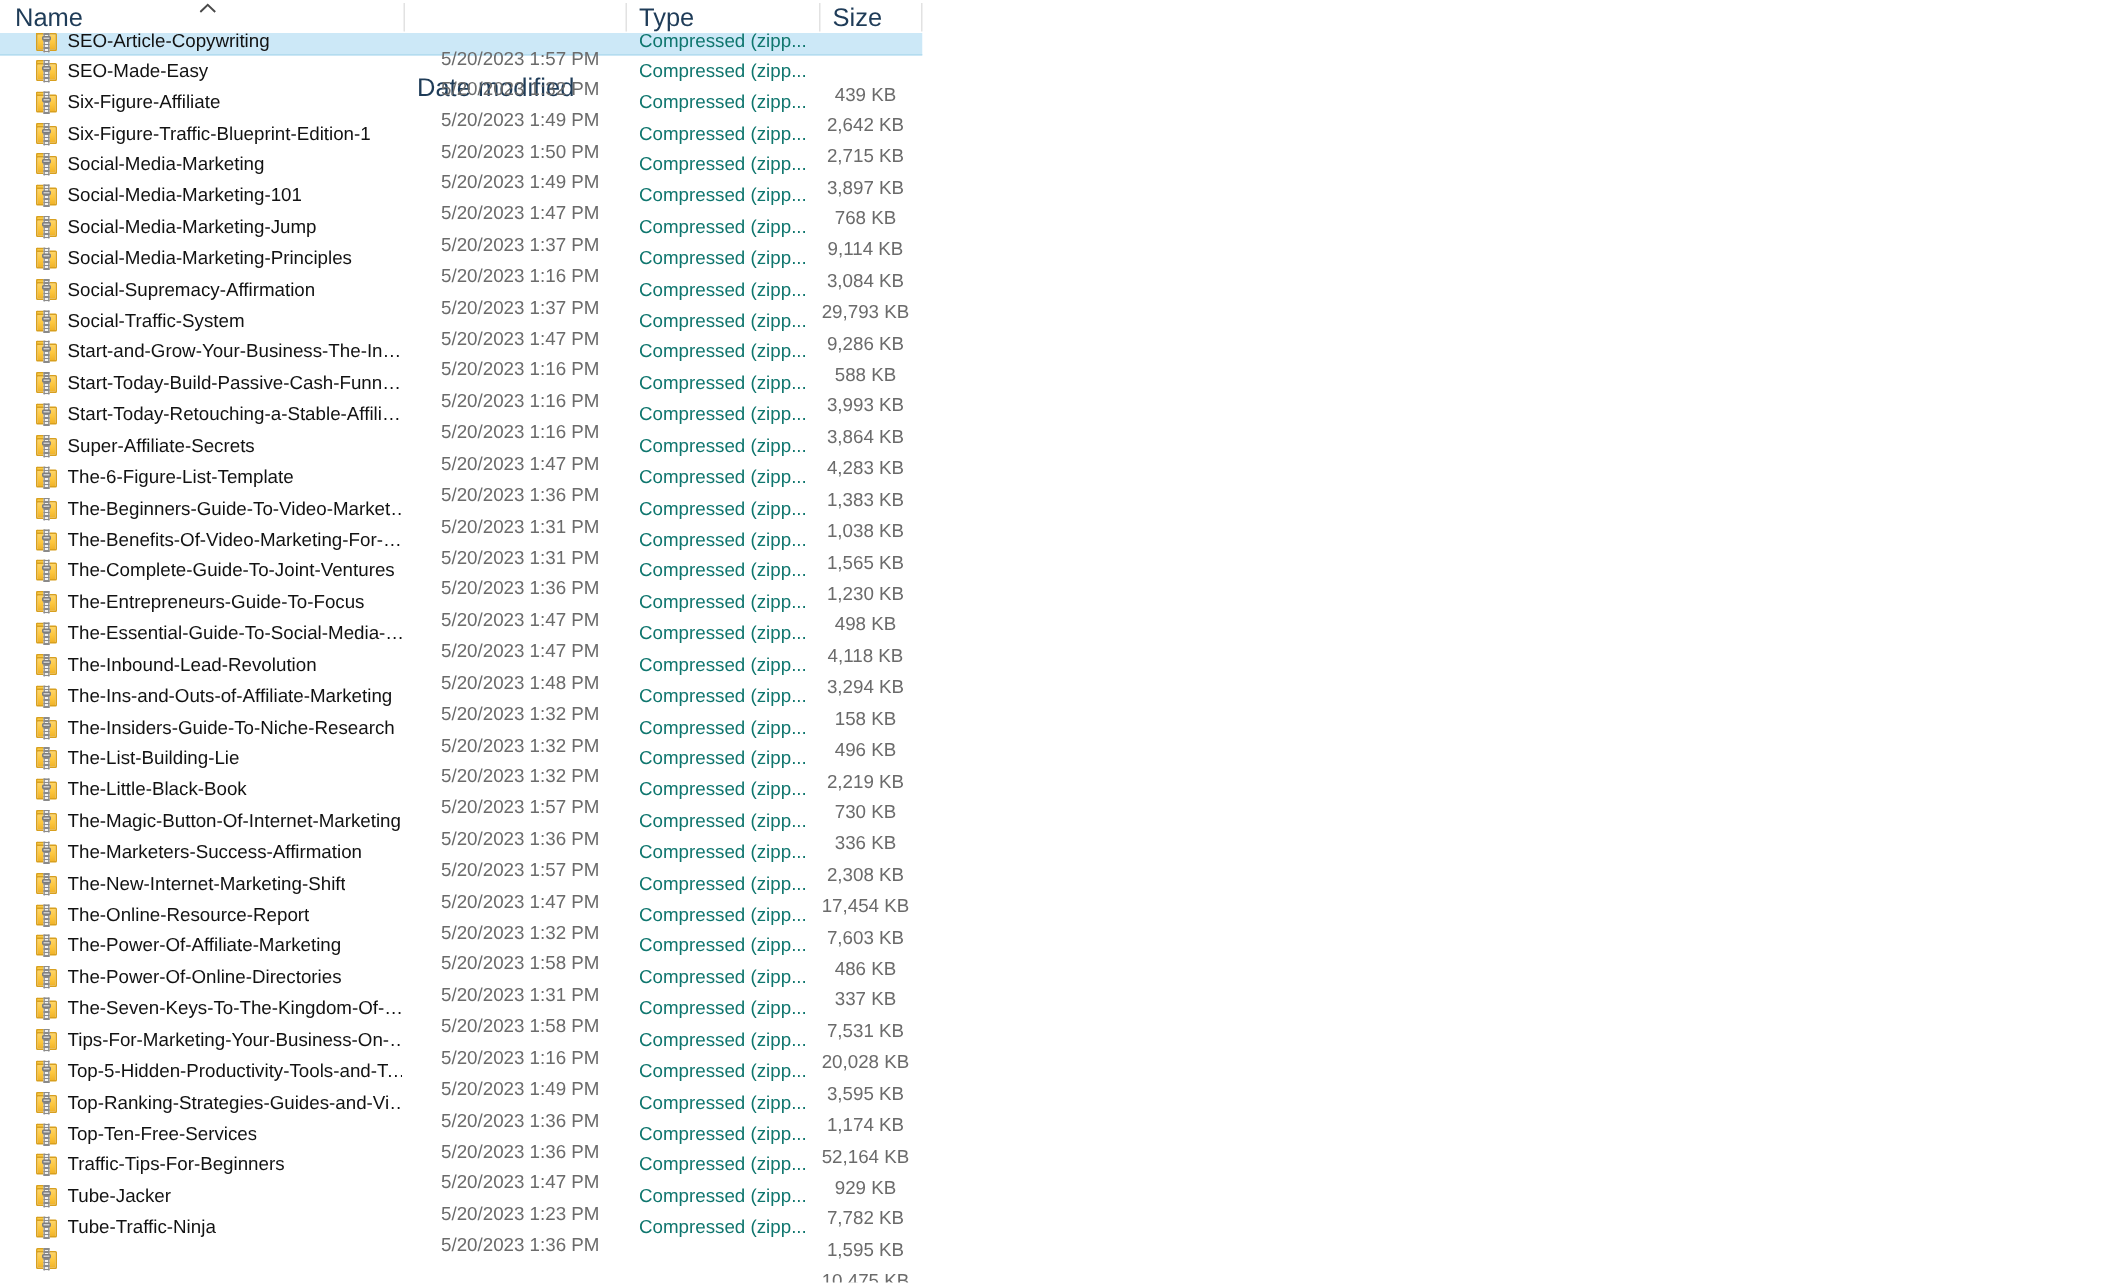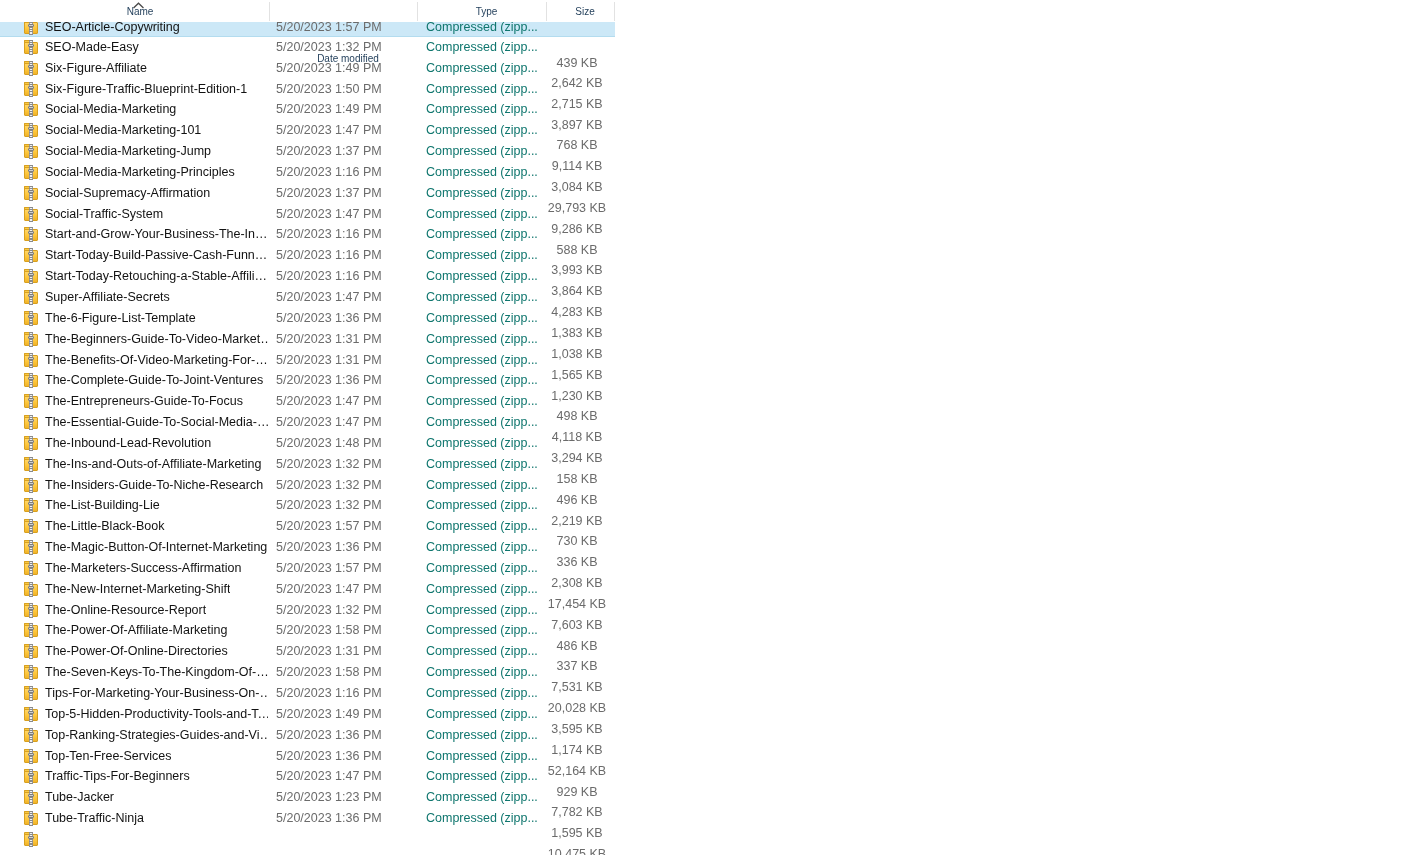--- a/index.html
+++ b/index.html
@@ -32,27 +32,26 @@
     width: 615px;
     height: 22px;
     background: #ffffff;
     box-sizing: border-box;
   }
   .col-header .hcell {
     position: absolute;
     top: 0;
     height: 22px;
     line-height: 24px;
-    font-size: 10px;
+    font-size: 17px;
     color: #1f3c58;
     white-space: nowrap;
     overflow: hidden;
     cursor: default;
     user-select: none;
-    text-align: center;
   }
   .col-header .hcell-name   { left: 0px;   width: 270px; padding-left: 10px; box-sizing: border-box; }
   .col-header .hcell-date   { left: 270px; width: 148px; padding-left: 8px;  box-sizing: border-box; margin-top: 47px; }
   .col-header .hcell-type   { left: 418px; width: 129px; padding-left: 8px;  box-sizing: border-box; }
   .col-header .hcell-size   { left: 547px; width: 68px;  padding-left: 8px;  box-sizing: border-box; }
 
   .col-divider {
     position: absolute;
     top: 2px;
     width: 1px;
@@ -126,25 +125,26 @@
   }
   .c-name .nm {
     display: inline-block;
     vertical-align: top;
     max-width: 228px;
     overflow: hidden;
     text-overflow: ellipsis;
     white-space: nowrap;
   }
   .c-date {
-    left: 268px;
+    left: 286px;
     width: 148px;
     padding-left: 8px;
     box-sizing: border-box;
     color: #6b6b6b;
+    margin-top: 12px;
   }
   .c-type {
     left: 418px;
     width: 129px;
     padding-left: 8px;
     box-sizing: border-box;
     color: #0f766e;
     text-overflow: ellipsis;
   }
   .c-size {

